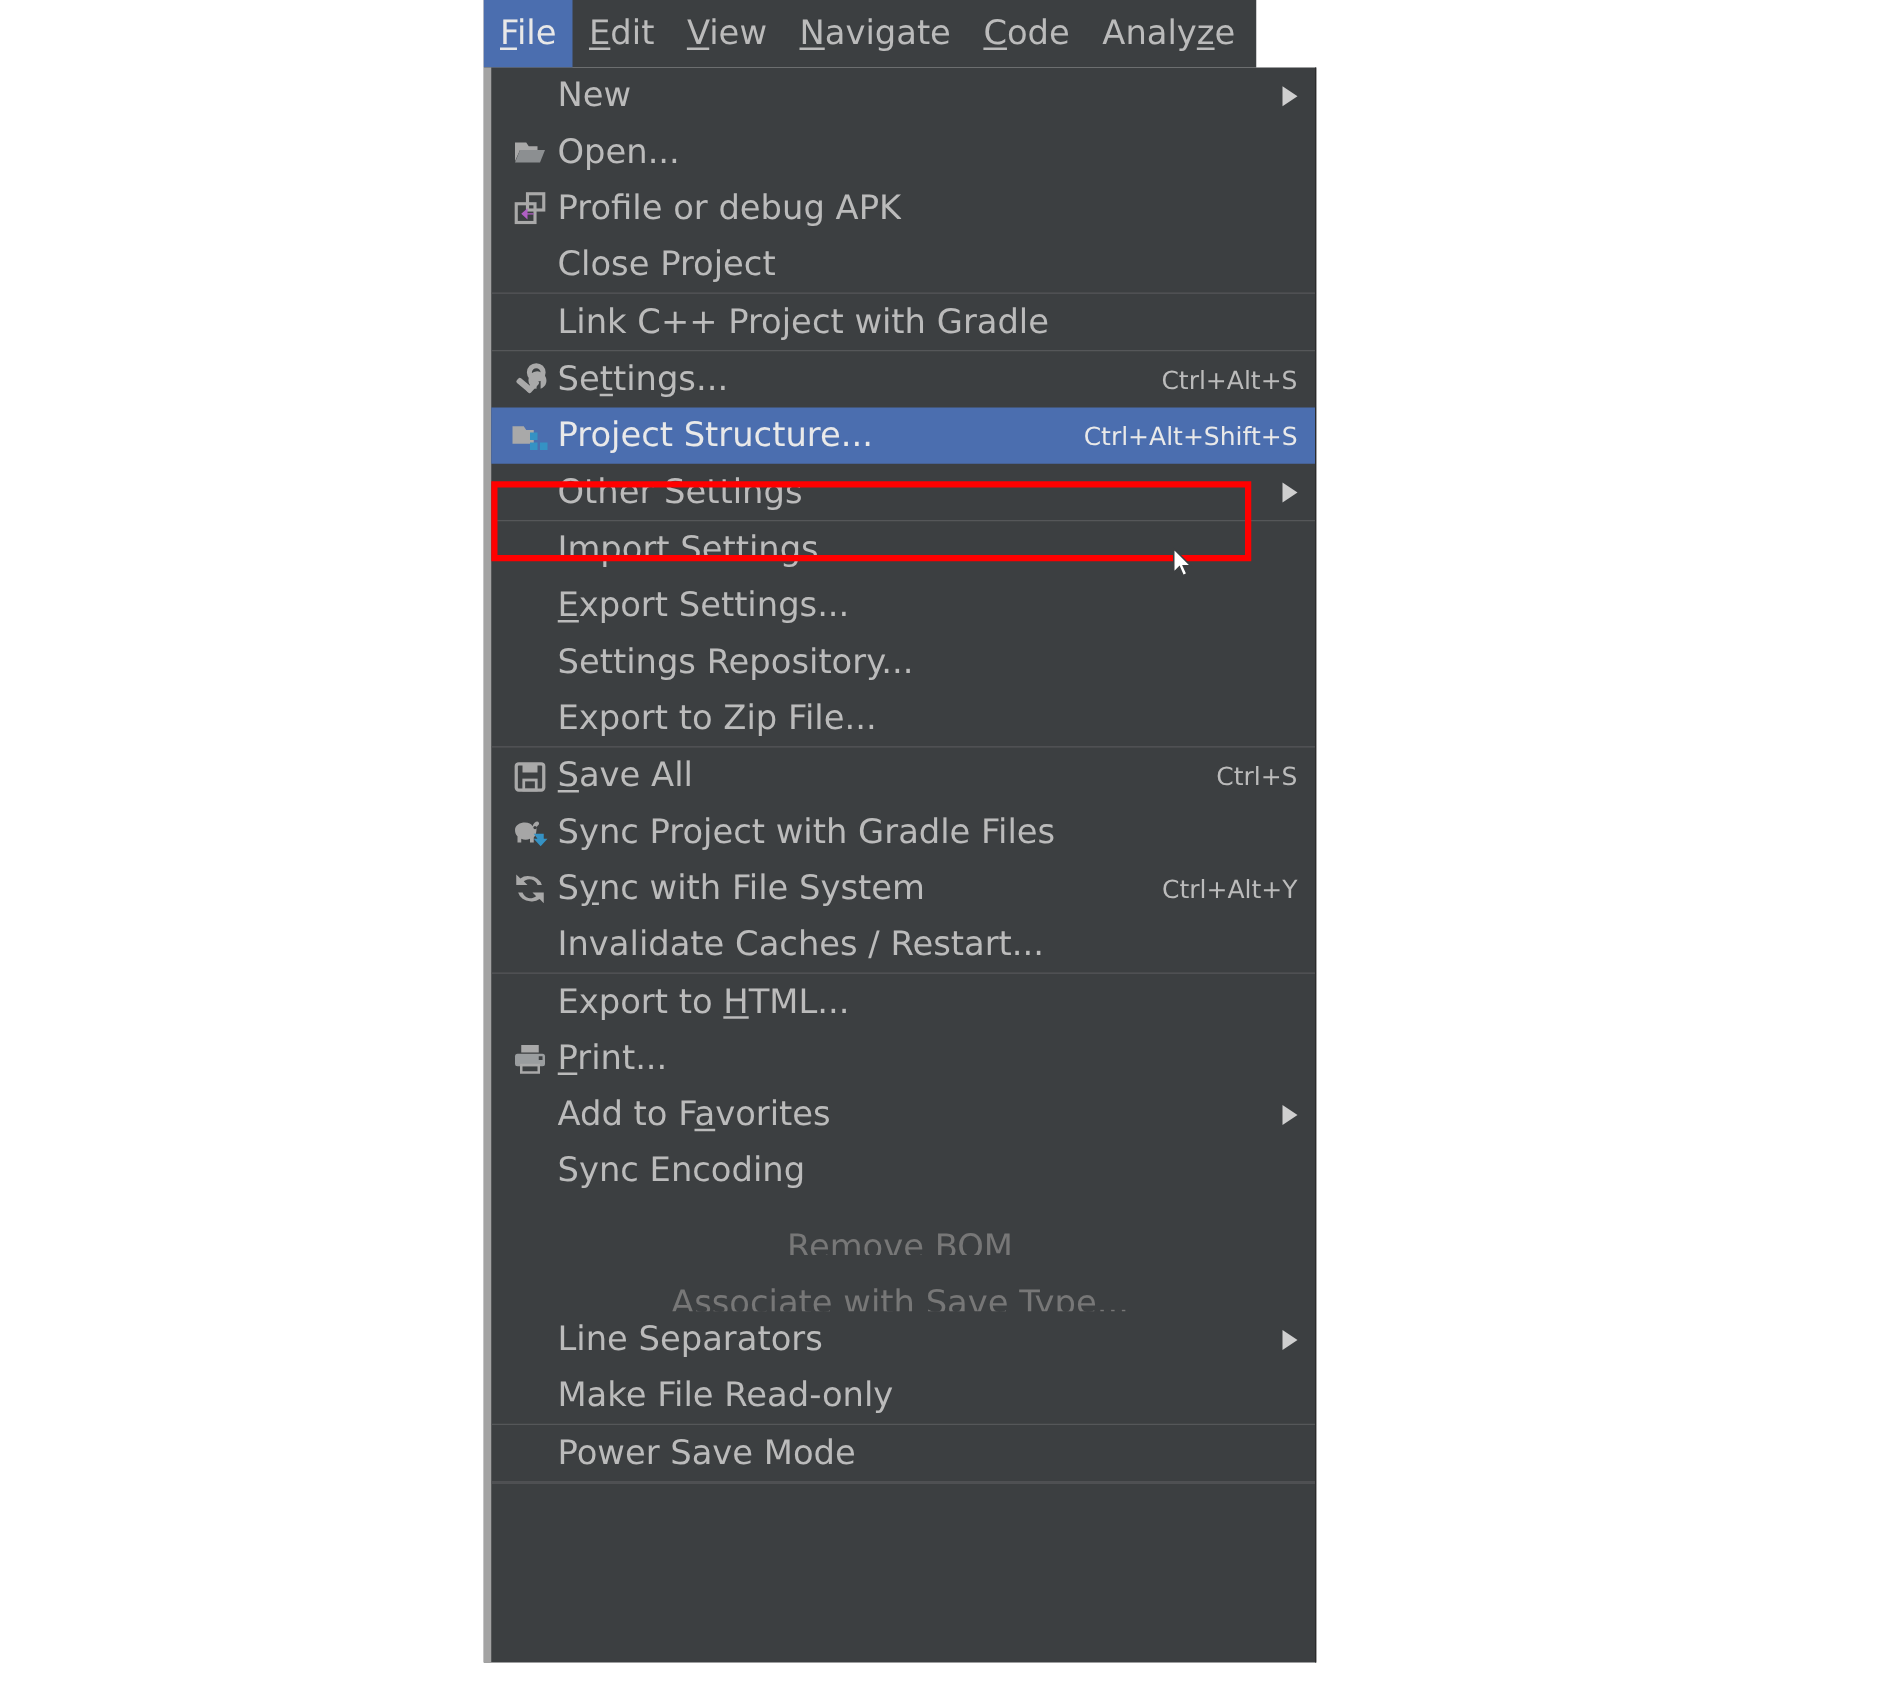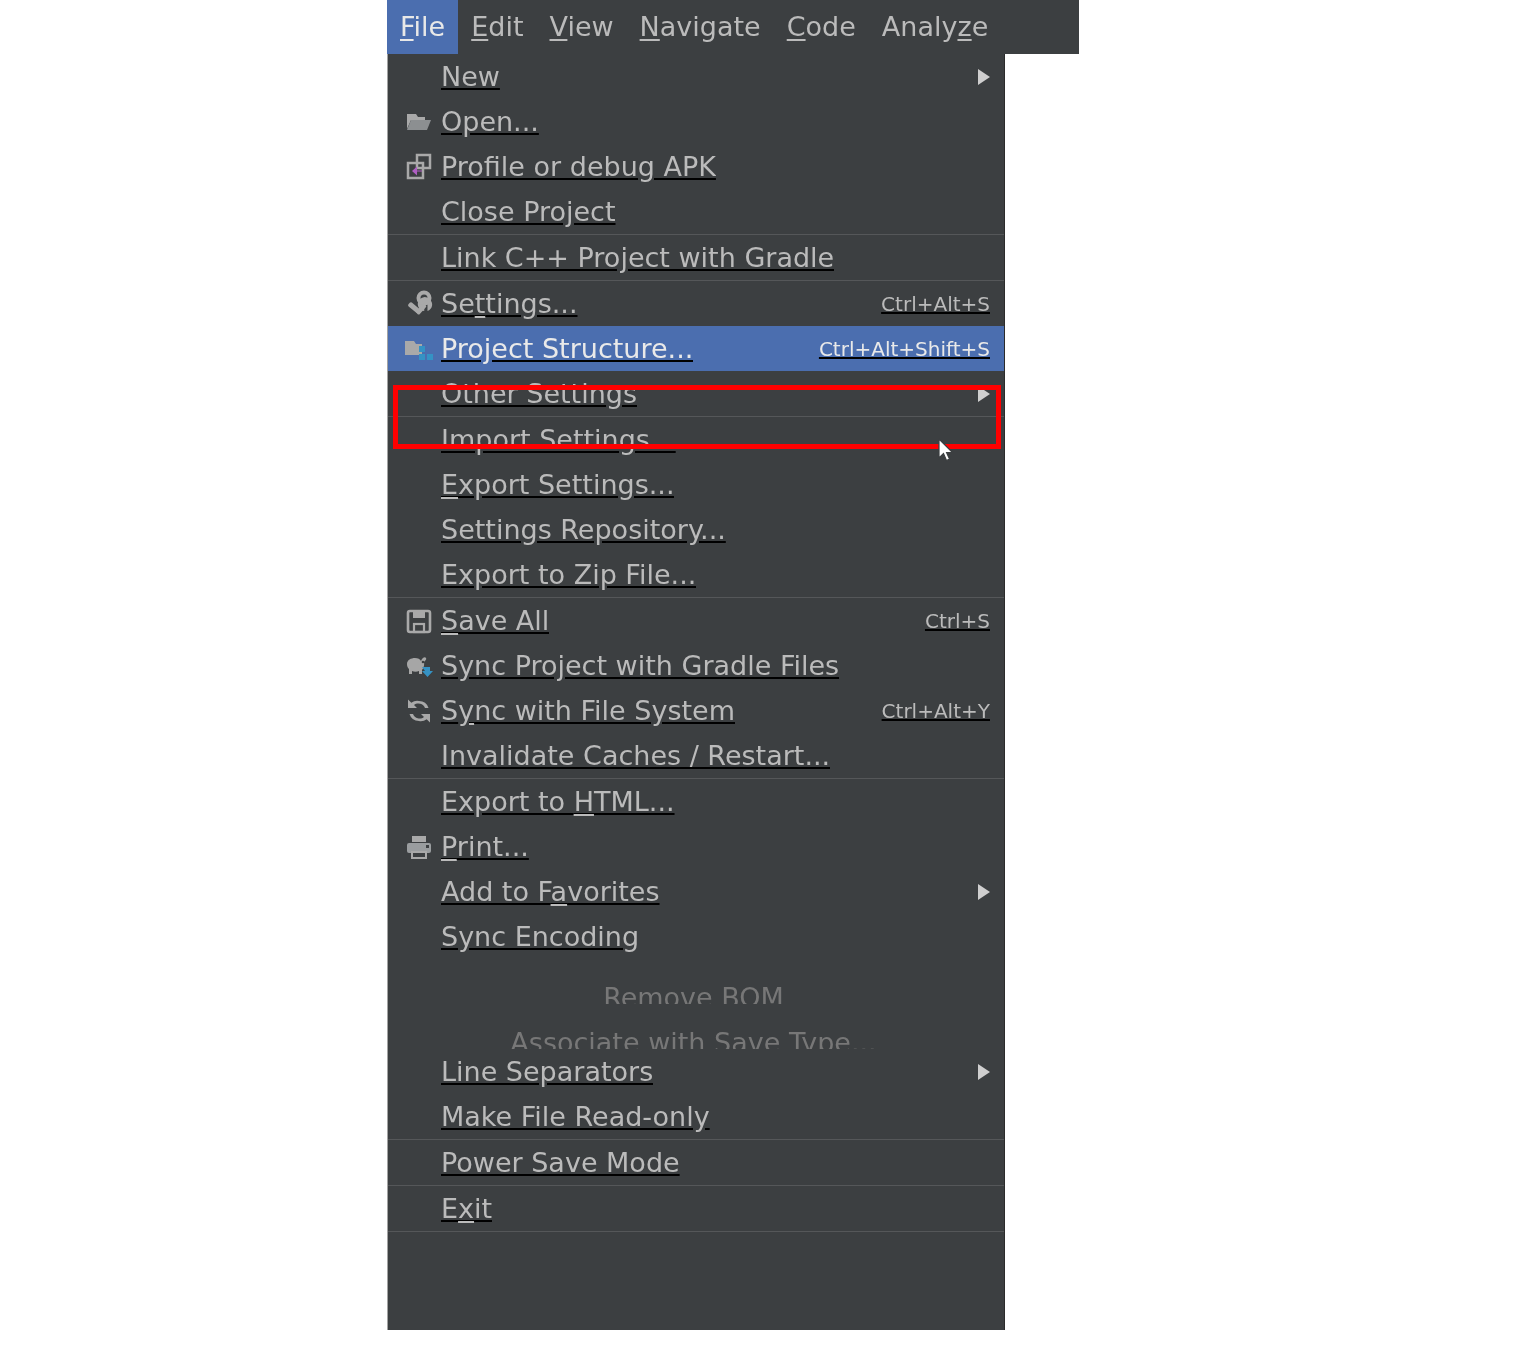--- a/index.html
+++ b/index.html
@@ -14,21 +14,21 @@
     position: relative;
     overflow: hidden;
     font-family: "DejaVu Sans", "Liberation Sans", sans-serif;
   }
 
   
   #menubar {
     position: absolute;
     left: 387px;
     top: 0px;
-    width: 692px;
+    width: 618px;
     height: 54px;
     background: #3c3f41;
     display: flex;
     align-items: center;
     box-sizing: border-box;
   }
   .menubar-item {
     color: #bbbbbb;
     font-size: 27px;
     line-height: 54px;
@@ -41,27 +41,26 @@
     background: #4b6eaf;
     color: #e8e8e8;
   }
   .mn { text-decoration: underline; text-underline-offset: 3px; }
 
   
   #dropdown {
     position: absolute;
     left: 387px;
     top: 54px;
-    width: 618px;
+    width: 666px;
     height: 1276px;
     background: #3c3f41;
     box-sizing: border-box;
-    border-left: 1px solid #a3a3a3;
+    border-left: 6px solid #a3a3a3;
     border-right: 1px solid #2b2b2b;
-    text-decoration: underline;
   }
 
   .mi {
     position: relative;
     height: 45px;
     display: flex;
     align-items: center;
     box-sizing: border-box;
     padding-left: 9px;
     padding-right: 14px;
@@ -361,25 +360,20 @@
   <div class="sep"></div>
 
   <div class="mi">
     <span class="mi-icon"></span>
     <span class="mi-label">Power Save Mode</span>
     <span class="mi-spacer"></span>
   </div>
 
   <div class="sep"></div>
 
-  <div class="mi">
-    <span class="mi-icon"></span>
-    <span class="mi-label">E<span class="mn">x</span>it</span>
-    <span class="mi-spacer"></span>
-  </div>
 
   <div class="sep"></div>
 </div>
 
 <div id="annotation"></div>
 
 <svg id="cursor" viewBox="0 0 18 26">
   <path d="M1,1 L1,20 L5.5,15.5 L8.5,22.5 L11.5,21 L8.6,14.5 L14.5,14.5 Z" fill="#ffffff" stroke="#3c3f41" stroke-width="1.2"></path>
 </svg>
 

